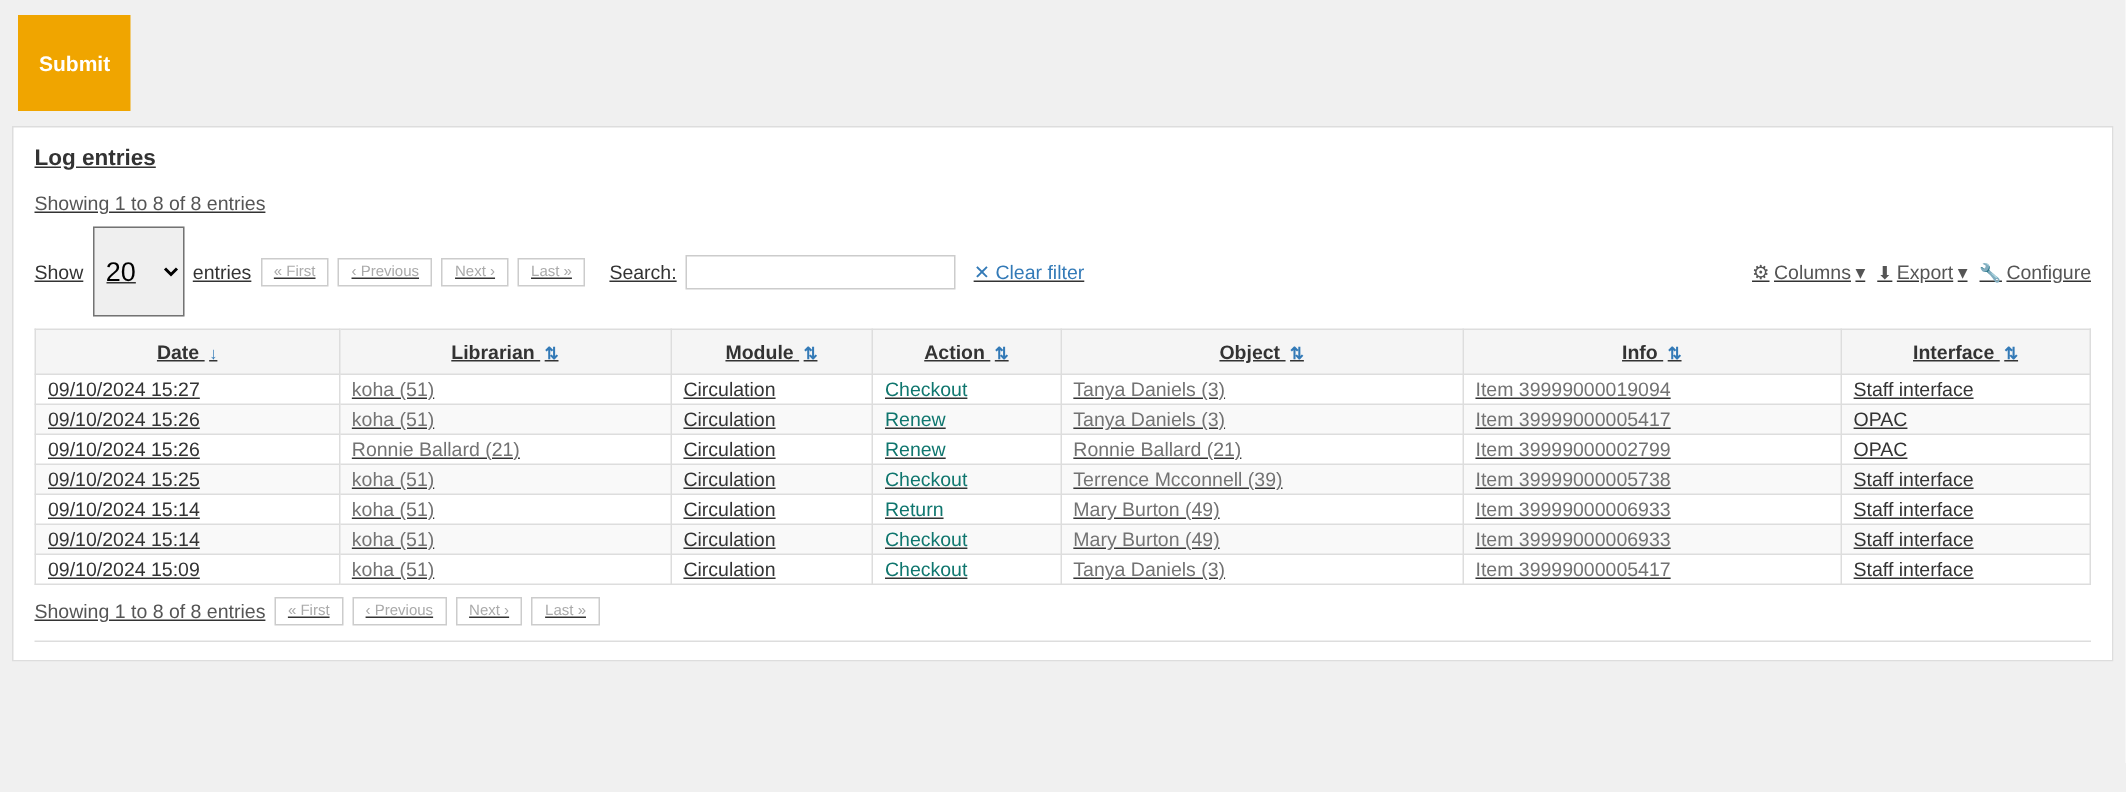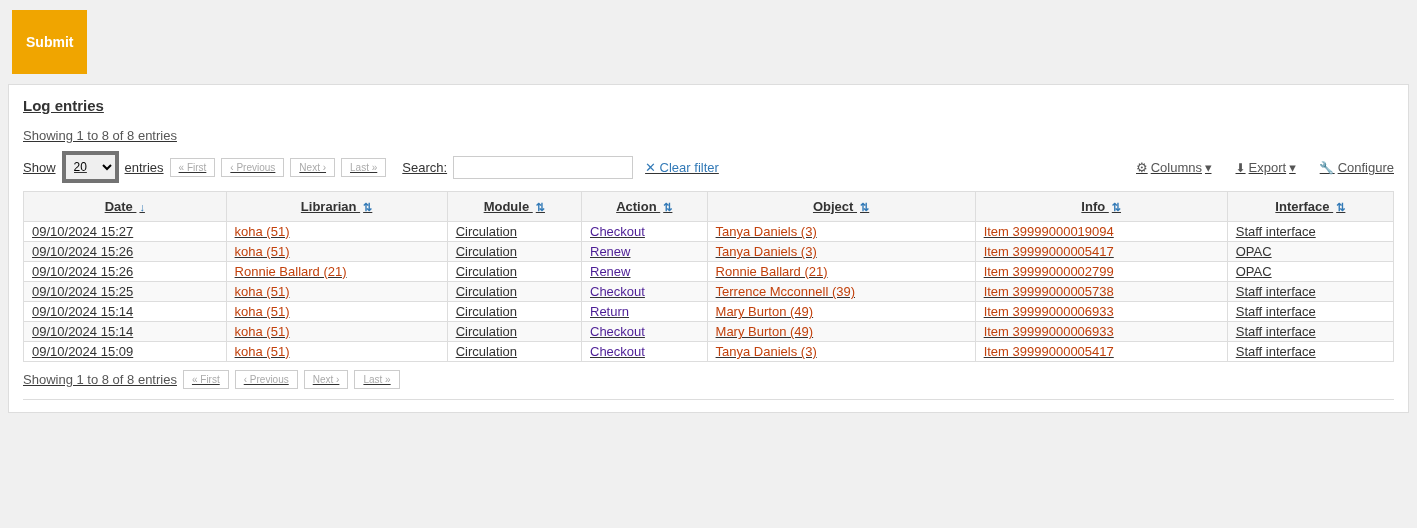--- a/index.html
+++ b/index.html
@@ -42,23 +42,23 @@
       display: flex;
       align-items: center;
       gap: 6px;
       margin-bottom: 8px;
       flex-wrap: wrap;
     }
 
     .show-label { font-size: 13px; }
 
     .entries-select {
-      font-size: 12px;
-      padding: 4px 4px;
-      border: 4px solid #737373;
+      font-size: 18px;
+      padding: 18px 4px;
+      border: 1px solid #737373;
     }
 
     .pagination-btn {
       background: none;
       border: 1px solid #ccc;
       padding: 3px 8px;
       font-size: 10px;
       cursor: pointer;
       color: #337ab7;
       background: #fff;
@@ -79,21 +79,21 @@
       color: #337ab7;
       font-size: 13px;
       cursor: pointer;
       margin-left: 6px;
     }
 
     .right-controls {
       margin-left: auto;
       display: flex;
       align-items: center;
-      gap: 24px;
+      gap: 8px;
     }
 
     .icon-btn {
       background: none;
       border: none;
       font-size: 13px;
       color: #555;
       cursor: pointer;
       display: flex;
       align-items: center;
@@ -131,22 +131,22 @@
     .data-table td {
       border: 1px solid #ddd;
       padding: 2px 8px;
       text-align: left;
       color: #333;
     }
 
     .data-table tr:nth-child(odd) { background: #fff; }
     .data-table tr:nth-child(even) { background: #f9f9f9; }
 
-    .link-green { color: #c2410c; text-decoration: none; }
-    .link-orange { color: #4c1d95; text-decoration: none; }
+    .link-green { color: #737373; text-decoration: none; }
+    .link-orange { color: #0f766e; text-decoration: none; }
 
     .bottom-controls {
       display: flex;
       align-items: center;
       gap: 6px;
       margin-top: 8px;
       flex-wrap: wrap;
     }
 
     .bottom-showing { font-size: 13px; color: #555; }

